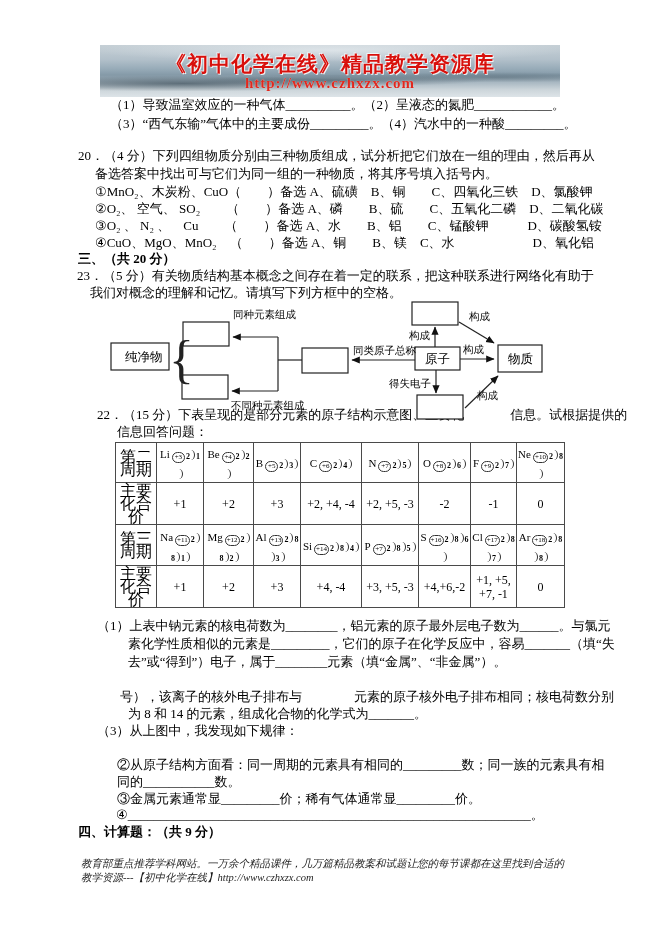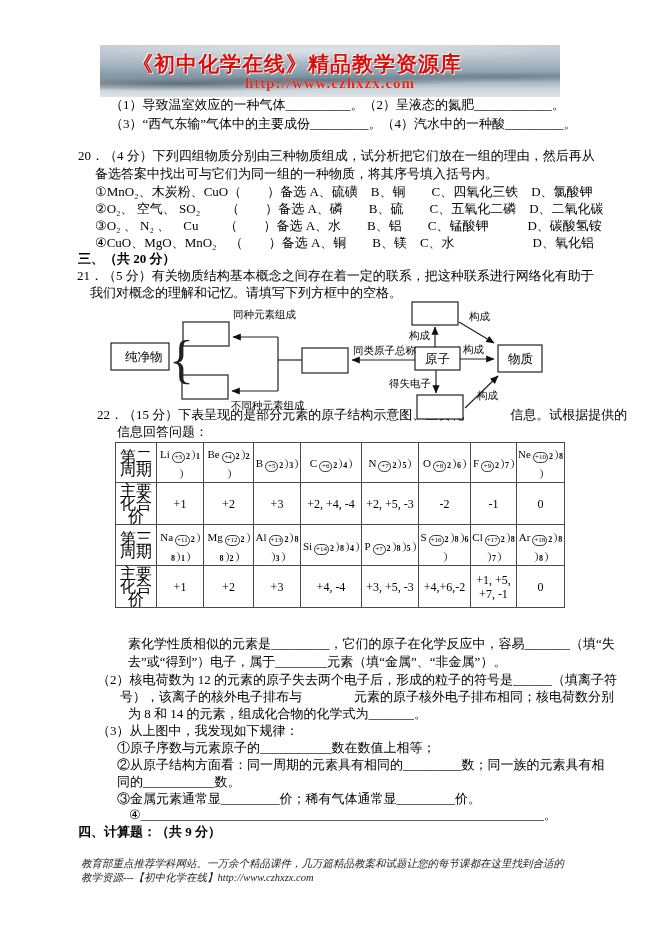--- a/index.html
+++ b/index.html
@@ -6,23 +6,23 @@
   .page{position:relative;width:661px;height:935px;background:#ffffff;margin:0 auto;
         font-family:"Liberation Serif","DejaVu Serif",serif;color:#000;overflow:hidden;}
   
   .banner{position:absolute;left:100px;top:45px;width:460px;height:52px;overflow:hidden;
     background:
       radial-gradient(60% 22% at 18% 74%, rgba(40,58,70,.60), transparent 70%),
       radial-gradient(45% 16% at 52% 68%, rgba(52,72,84,.50), transparent 72%),
       radial-gradient(40% 14% at 86% 62%, rgba(64,84,96,.40), transparent 72%),
       radial-gradient(70% 30% at 50% 10%, rgba(245,248,250,.55), transparent 75%),
       linear-gradient(180deg,#c6d0d6 0%,#b2c0ca 28%,#97abb8 46%,#8499a7 58%,#a9b8c2 72%,#ccd5da 86%,#dde4e8 100%);}
-  .banner-title{position:absolute;left:0;right:0;top:5px;text-align:left;
+  .banner-title{position:absolute;left:0;right:0;top:5px;text-align:center;
     font-weight:bold;font-size:21px;letter-spacing:1px;color:#d8100c;
-    text-shadow:0 0 1px #fff,1px 1px 0 rgba(255,255,255,.85),-1px -1px 0 rgba(255,255,255,.7);margin-left:32px;}
+    text-shadow:0 0 1px #fff,1px 1px 0 rgba(255,255,255,.85),-1px -1px 0 rgba(255,255,255,.7);}
   .banner-url{position:absolute;left:0;right:0;top:30px;text-align:center;
     font-weight:bold;font-size:15px;color:#e0281e;letter-spacing:1px;
     text-shadow:0 0 1px rgba(255,255,255,.8);}
   
   .ln{position:absolute;white-space:nowrap;font-size:13px;line-height:15px;}
   .bold{font-weight:bold;}
   .gap46{display:inline-block;width:46px;}
   
   .diagram{position:absolute;left:85px;top:298px;width:480px;height:126px;}
   
@@ -59,21 +59,21 @@
 
   <div class="ln" style="left:78px;top:148px">20．（4 分）下列四组物质分别由三种物质组成，试分析把它们放在一组的理由，然后再从</div>
   <div class="ln" style="left:95px;top:166px">备选答案中找出可与它们为同一组的一种物质，将其序号填入括号内。</div>
   <div class="ln" style="left:95px;top:184px">①MnO₂、木炭粉、CuO（　　）备选 A、硫磺　B、铜　　C、四氧化三铁　D、氯酸钾</div>
   <div class="ln" style="left:95px;top:201px">②O₂、 空气、 SO₂　　（　　）备选 A、磷　　B、硫　　C、五氧化二磷　D、二氧化碳</div>
   <div class="ln" style="left:95px;top:218px">③O₂ 、 N₂ 、　Cu　　（　　）备选 A、水　　B、铝　　C、锰酸钾　　　D、碳酸氢铵</div>
   <div class="ln" style="left:95px;top:235px">④CuO、MgO、MnO₂　（　　）备选 A、铜　　B、镁　C、水　　　　　　D、氧化铝</div>
 
   <div class="ln bold" style="left:78px;top:251px">三、（共 20 分）</div>
 
-  <div class="ln" style="left:77px;top:268px">21．（5 分）有关物质结构基本概念之间存在着一定的联系，把这种联系进行网络化有助于</div>
+  <div class="ln" style="left:77px;top:268px">23．（5 分）有关物质结构基本概念之间存在着一定的联系，把这种联系进行网络化有助于</div>
   <div class="ln" style="left:90px;top:285px">我们对概念的理解和记忆。请填写下列方框中的空格。</div>
 
   <div class="ln" style="left:97px;top:407px"><span>22．（15 分）下表呈现的是部分元素的原子结构示意图、主要化</span><span class="gap46"></span><span>信息。试根据提供的</span></div>
   <div class="ln" style="left:117px;top:424px">信息回答问题：</div>
 
   <svg class="diagram" viewBox="0 0 480 126" xmlns="http://www.w3.org/2000/svg">
     <defs>
       <marker id="ah" markerWidth="9" markerHeight="8" refX="6.5" refY="3" orient="auto">
         <path d="M0,0 L7,3 L0,6 z" fill="#111"></path>
       </marker>
@@ -181,30 +181,29 @@
           <td>+3</td>
           <td>+4, -4</td>
           <td>+3, +5, -3</td>
           <td>+4,+6,-2</td>
           <td>+1, +5, +7, -1</td>
           <td>0</td>
         </tr>
       </tbody>
   </table>
 
+  <div class="ln" style="left:97px;top:618px">（1）上表中钠元素的核电荷数为________，铝元素的原子最外层电子数为______。与氯元</div>
   <div class="ln" style="left:128px;top:636px">素化学性质相似的元素是_________，它们的原子在化学反应中，容易_______（填“失</div>
   <div class="ln" style="left:128px;top:654px">去”或“得到”）电子，属于________元素（填“金属”、“非金属”）。</div>
-  <div class="ln" style="left:97px;top:672px">（2）核电荷数为 12 的元素的原子失去两个电子后，形成的粒子的符号是______（填离子符</div>
   <div class="ln" style="left:120px;top:689px">号），该离子的核外电子排布与　　　　元素的原子核外电子排布相同；核电荷数分别</div>
   <div class="ln" style="left:128px;top:706px">为 8 和 14 的元素，组成化合物的化学式为_______。</div>
   <div class="ln" style="left:97px;top:723px">（3）从上图中，我发现如下规律：</div>
-  <div class="ln" style="left:117px;top:740px">①原子序数与元素原子的___________数在数值上相等；</div>
   <div class="ln" style="left:117px;top:757px">②从原子结构方面看：同一周期的元素具有相同的_________数；同一族的元素具有相</div>
   <div class="ln" style="left:117px;top:774px">同的___________数。</div>
   <div class="ln" style="left:117px;top:791px">③金属元素通常显_________价；稀有气体通常显_________价。</div>
-  <div class="ln" style="left:129px;top:807px">④______________________________________________________________。</div>
+  <div class="ln" style="left:116px;top:807px">④______________________________________________________________。</div>
 
   <div class="ln bold" style="left:78px;top:824px">四、计算题：（共 9 分）</div>
 
   <div class="footer-line" style="left:81px;top:871px">教学资源---【初中化学在线】http://www.czhxzx.com</div>
   <div class="footer-line" style="left:81px;top:857px">教育部重点推荐学科网站。一万余个精品课件，几万篇精品教案和试题让您的每节课都在这里找到合适的</div>
 
 </div>
 
 </body></html>

